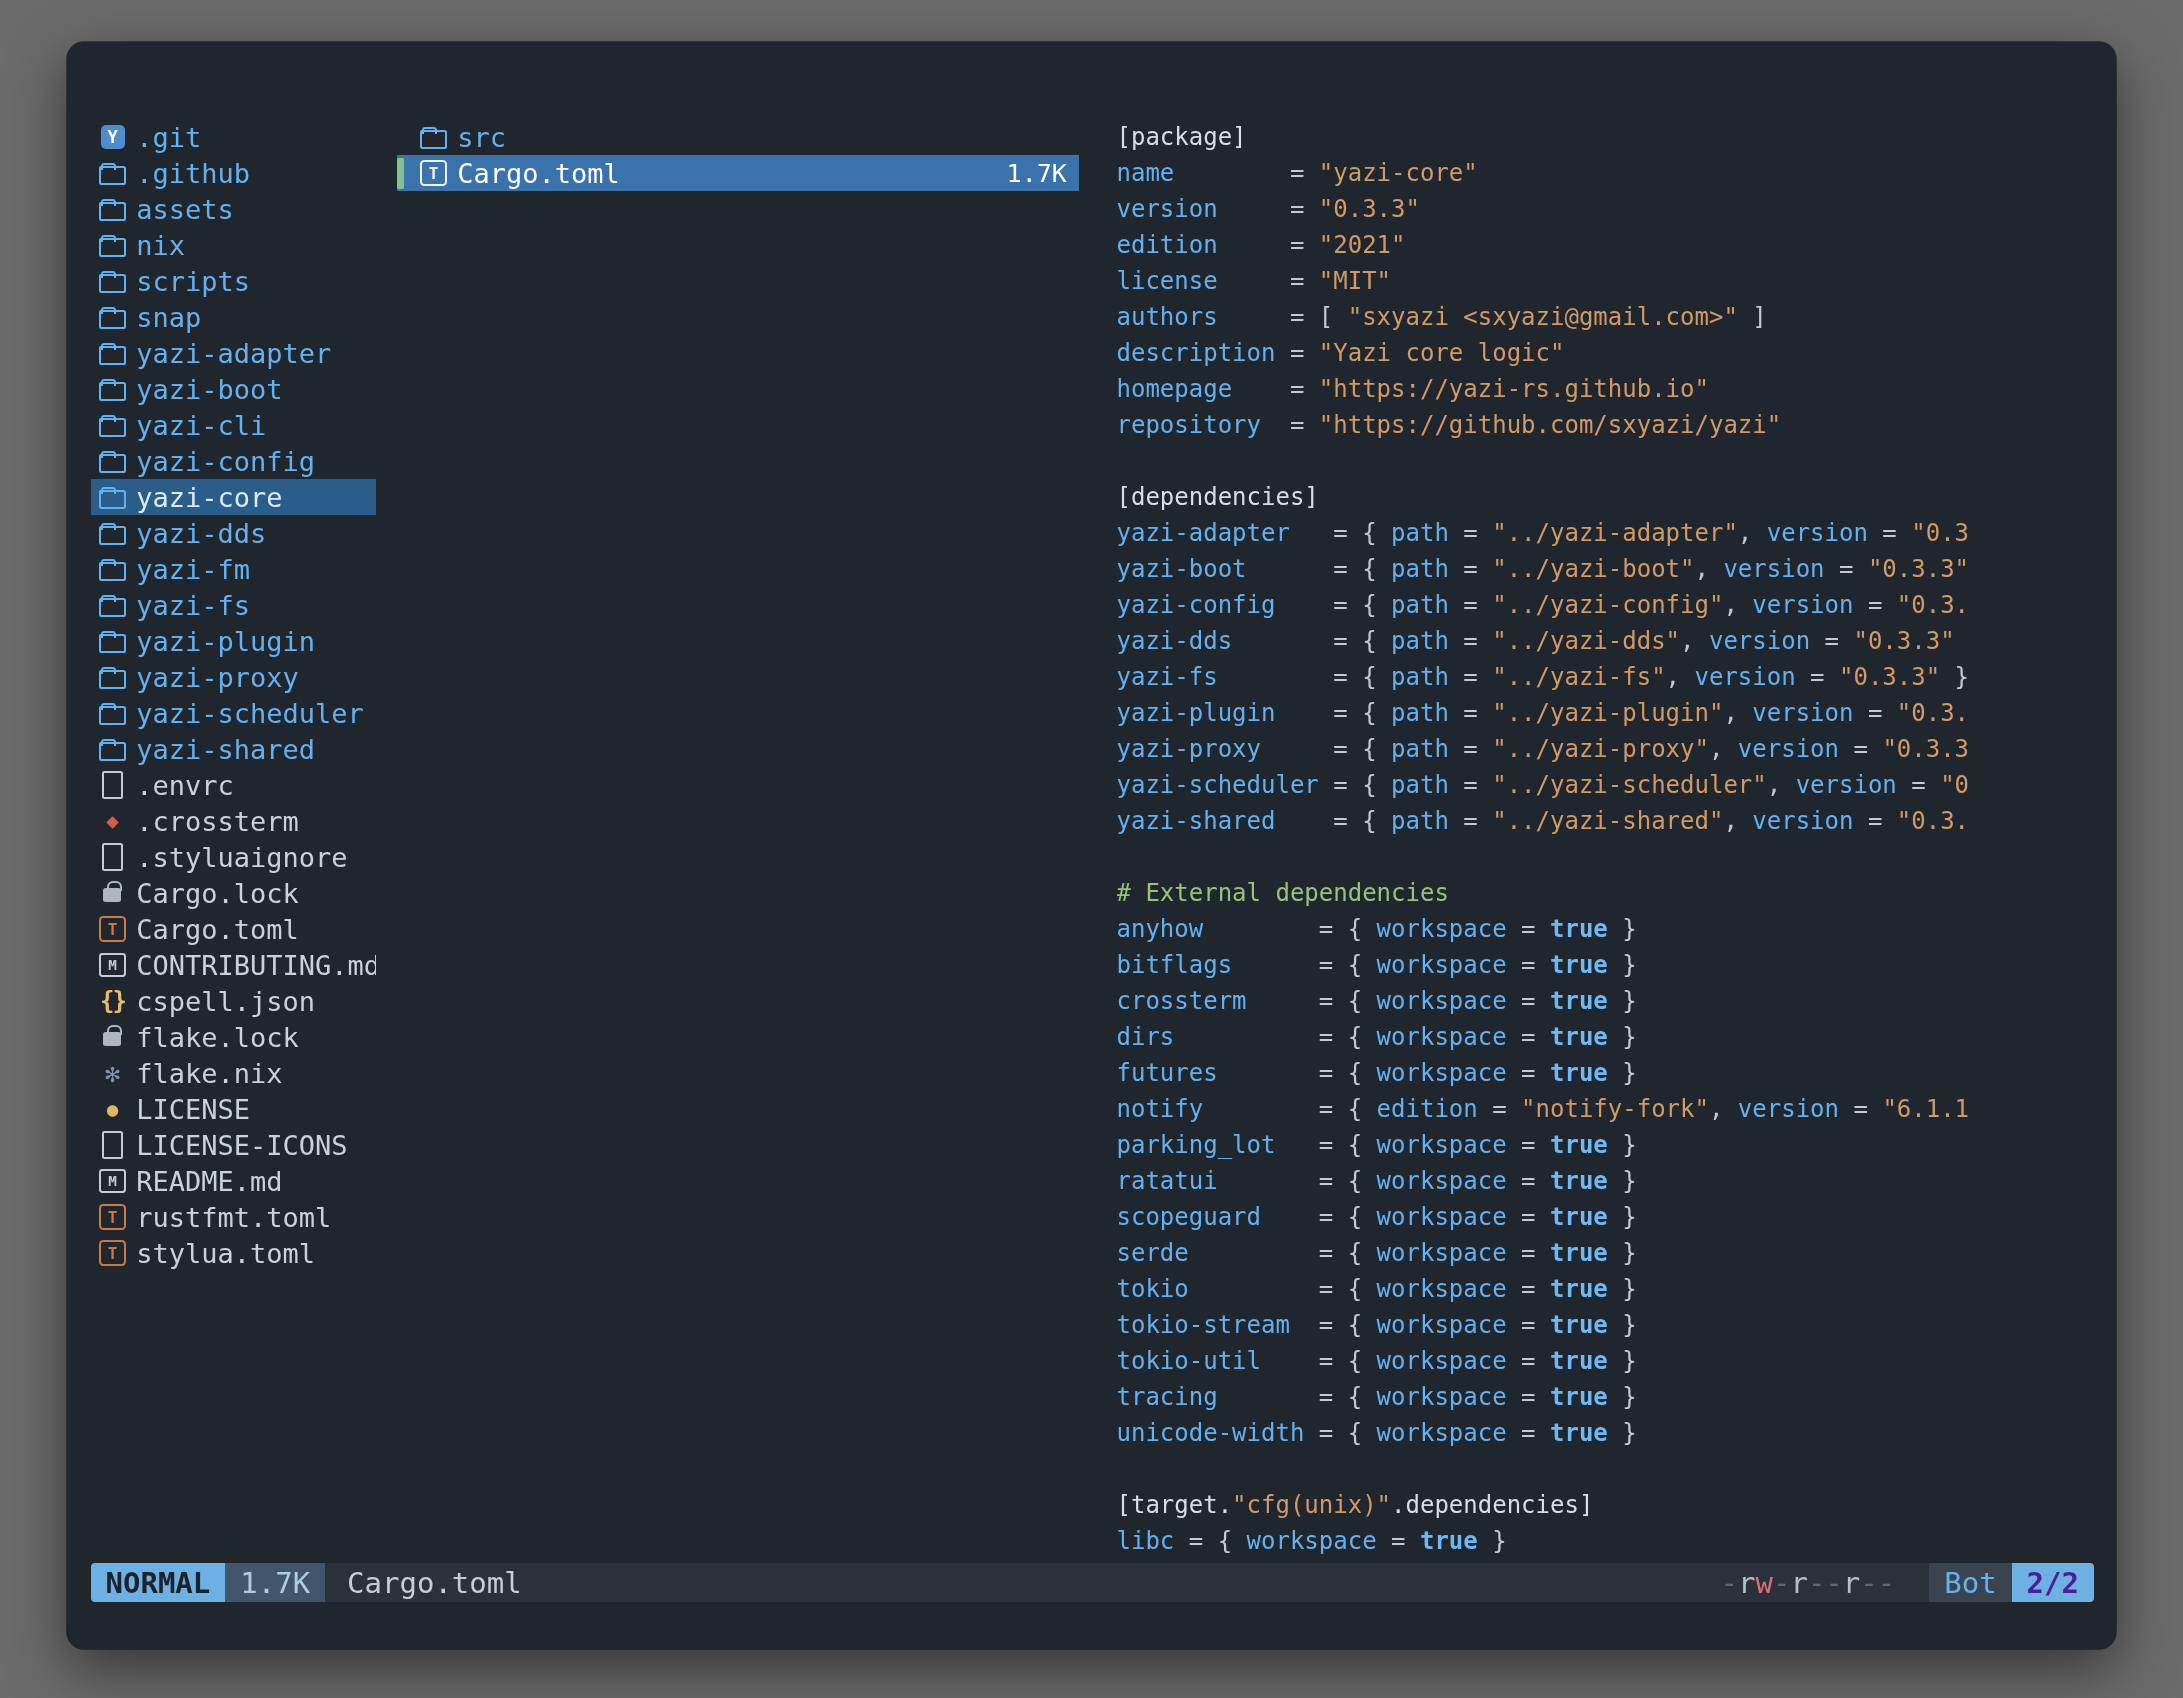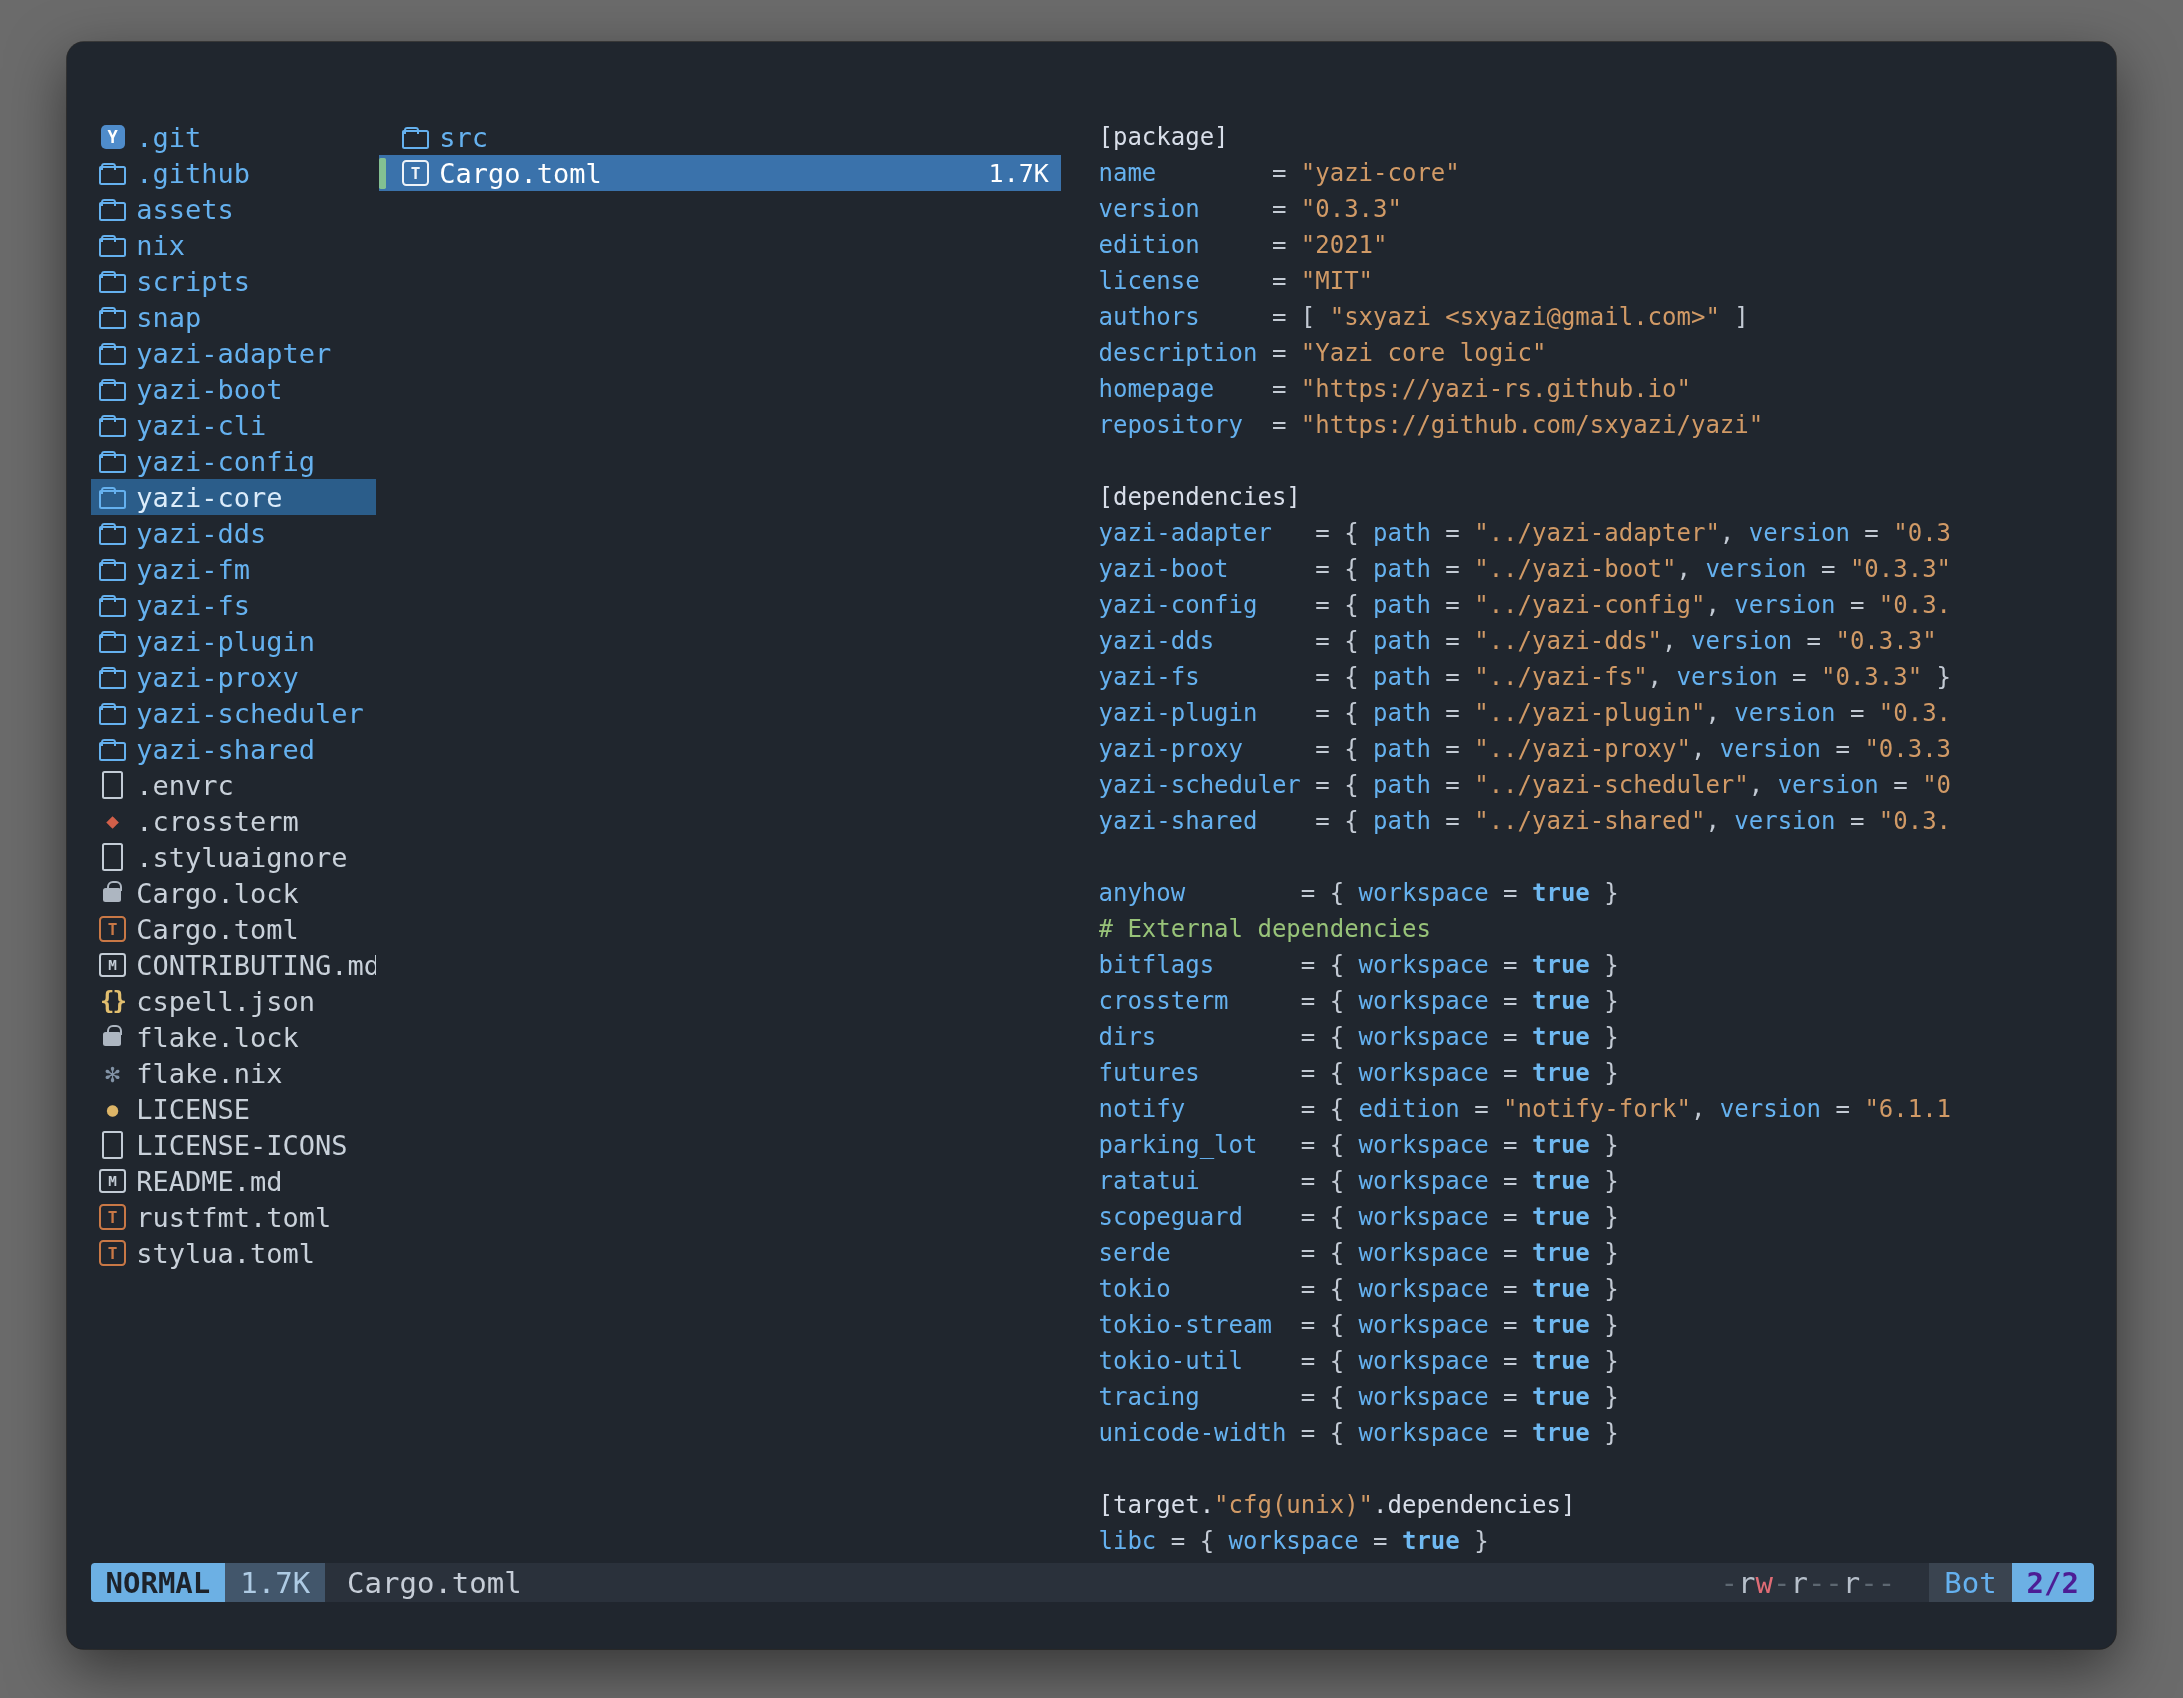--- a/index.html
+++ b/index.html
@@ -25,21 +25,21 @@
     border-radius:17px;
     box-shadow:0 20px 59px rgba(0,0,0,.5), 0 0 0 0.8px rgba(0,0,0,.55);
     display:flex;flex-direction:column;
     padding:77px 0 47px 23.5px;
     overflow:hidden;
   }
   .main{flex:1;display:flex;overflow:hidden}
 
   
   .pane{overflow:hidden}
-  .pane-parent{width:285px;margin-right:3px;flex:none}
+  .pane-parent{width:285px;margin-right:21px;flex:none}
   .pane-current{width:682px;margin-right:38px;flex:none}
   .pane-preview{flex:1;min-width:0}
 
   
   .row{
     height:36px;display:flex;align-items:center;
     padding:0 11.7px 0 5px;position:relative;
     font-size:27px;color:#c9d1da;white-space:pre;overflow:hidden;
   }
   .row .label{flex:none}
@@ -362,22 +362,22 @@
         <div class="pline"><span class="tok-k">yazi-adapter</span><span class="tok-w">   = { </span><span class="tok-k">path</span><span class="tok-w"> = </span><span class="tok-s">"../yazi-adapter"</span><span class="tok-w">, </span><span class="tok-k">version</span><span class="tok-w"> = </span><span class="tok-s">"0.3</span></div>
         <div class="pline"><span class="tok-k">yazi-boot</span><span class="tok-w">      = { </span><span class="tok-k">path</span><span class="tok-w"> = </span><span class="tok-s">"../yazi-boot"</span><span class="tok-w">, </span><span class="tok-k">version</span><span class="tok-w"> = </span><span class="tok-s">"0.3.3"</span></div>
         <div class="pline"><span class="tok-k">yazi-config</span><span class="tok-w">    = { </span><span class="tok-k">path</span><span class="tok-w"> = </span><span class="tok-s">"../yazi-config"</span><span class="tok-w">, </span><span class="tok-k">version</span><span class="tok-w"> = </span><span class="tok-s">"0.3.</span></div>
         <div class="pline"><span class="tok-k">yazi-dds</span><span class="tok-w">       = { </span><span class="tok-k">path</span><span class="tok-w"> = </span><span class="tok-s">"../yazi-dds"</span><span class="tok-w">, </span><span class="tok-k">version</span><span class="tok-w"> = </span><span class="tok-s">"0.3.3"</span></div>
         <div class="pline"><span class="tok-k">yazi-fs</span><span class="tok-w">        = { </span><span class="tok-k">path</span><span class="tok-w"> = </span><span class="tok-s">"../yazi-fs"</span><span class="tok-w">, </span><span class="tok-k">version</span><span class="tok-w"> = </span><span class="tok-s">"0.3.3"</span><span class="tok-w"> }</span></div>
         <div class="pline"><span class="tok-k">yazi-plugin</span><span class="tok-w">    = { </span><span class="tok-k">path</span><span class="tok-w"> = </span><span class="tok-s">"../yazi-plugin"</span><span class="tok-w">, </span><span class="tok-k">version</span><span class="tok-w"> = </span><span class="tok-s">"0.3.</span></div>
         <div class="pline"><span class="tok-k">yazi-proxy</span><span class="tok-w">     = { </span><span class="tok-k">path</span><span class="tok-w"> = </span><span class="tok-s">"../yazi-proxy"</span><span class="tok-w">, </span><span class="tok-k">version</span><span class="tok-w"> = </span><span class="tok-s">"0.3.3</span></div>
         <div class="pline"><span class="tok-k">yazi-scheduler</span><span class="tok-w"> = { </span><span class="tok-k">path</span><span class="tok-w"> = </span><span class="tok-s">"../yazi-scheduler"</span><span class="tok-w">, </span><span class="tok-k">version</span><span class="tok-w"> = </span><span class="tok-s">"0</span></div>
         <div class="pline"><span class="tok-k">yazi-shared</span><span class="tok-w">    = { </span><span class="tok-k">path</span><span class="tok-w"> = </span><span class="tok-s">"../yazi-shared"</span><span class="tok-w">, </span><span class="tok-k">version</span><span class="tok-w"> = </span><span class="tok-s">"0.3.</span></div>
         <div class="pline">&nbsp;</div>
+        <div class="pline"><span class="tok-c"># External dependencies</span></div>
         <div class="pline"><span class="tok-k">anyhow</span><span class="tok-w">        = { </span><span class="tok-k">workspace</span><span class="tok-w"> = </span><span class="tok-t">true</span><span class="tok-w"> }</span></div>
-        <div class="pline"><span class="tok-c"># External dependencies</span></div>
         <div class="pline"><span class="tok-k">bitflags</span><span class="tok-w">      = { </span><span class="tok-k">workspace</span><span class="tok-w"> = </span><span class="tok-t">true</span><span class="tok-w"> }</span></div>
         <div class="pline"><span class="tok-k">crossterm</span><span class="tok-w">     = { </span><span class="tok-k">workspace</span><span class="tok-w"> = </span><span class="tok-t">true</span><span class="tok-w"> }</span></div>
         <div class="pline"><span class="tok-k">dirs</span><span class="tok-w">          = { </span><span class="tok-k">workspace</span><span class="tok-w"> = </span><span class="tok-t">true</span><span class="tok-w"> }</span></div>
         <div class="pline"><span class="tok-k">futures</span><span class="tok-w">       = { </span><span class="tok-k">workspace</span><span class="tok-w"> = </span><span class="tok-t">true</span><span class="tok-w"> }</span></div>
         <div class="pline"><span class="tok-k">notify</span><span class="tok-w">        = { </span><span class="tok-k">edition</span><span class="tok-w"> = </span><span class="tok-s">"notify-fork"</span><span class="tok-w">, </span><span class="tok-k">version</span><span class="tok-w"> = </span><span class="tok-s">"6.1.1</span></div>
         <div class="pline"><span class="tok-k">parking_lot</span><span class="tok-w">   = { </span><span class="tok-k">workspace</span><span class="tok-w"> = </span><span class="tok-t">true</span><span class="tok-w"> }</span></div>
         <div class="pline"><span class="tok-k">ratatui</span><span class="tok-w">       = { </span><span class="tok-k">workspace</span><span class="tok-w"> = </span><span class="tok-t">true</span><span class="tok-w"> }</span></div>
         <div class="pline"><span class="tok-k">scopeguard</span><span class="tok-w">    = { </span><span class="tok-k">workspace</span><span class="tok-w"> = </span><span class="tok-t">true</span><span class="tok-w"> }</span></div>
         <div class="pline"><span class="tok-k">serde</span><span class="tok-w">         = { </span><span class="tok-k">workspace</span><span class="tok-w"> = </span><span class="tok-t">true</span><span class="tok-w"> }</span></div>
         <div class="pline"><span class="tok-k">tokio</span><span class="tok-w">         = { </span><span class="tok-k">workspace</span><span class="tok-w"> = </span><span class="tok-t">true</span><span class="tok-w"> }</span></div>

